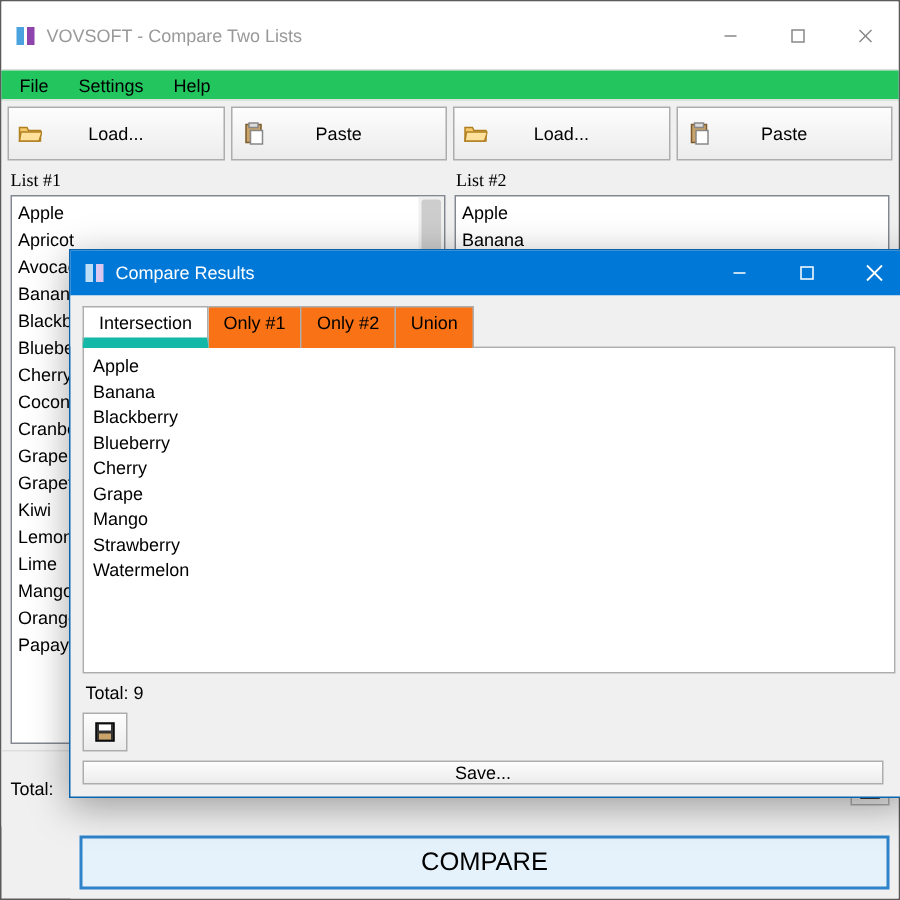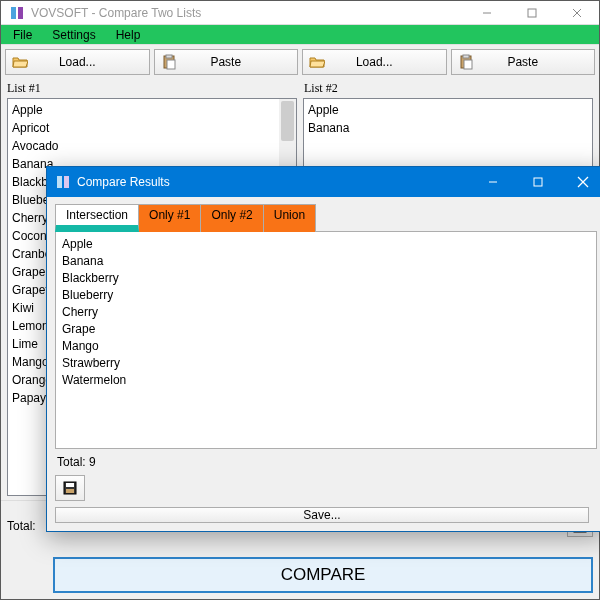--- a/index.html
+++ b/index.html
@@ -15,21 +15,21 @@
   }
   .main-window {
     width: 600px;
     height: 600px;
     border: 1px solid #5a5a5a;
     background: #f0f0f0;
     display: flex;
     flex-direction: column;
   }
   .titlebar {
-    height: 24px;
+    height: 46px;
     background: #fff;
     display: flex;
     align-items: center;
     padding: 0 0 0 8px;
     border-bottom: 1px solid #ddd;
   }
   .titlebar .app-icon {
     width: 16px; height: 16px; margin-right: 6px;
     display: inline-flex; align-items: center; justify-content: center;
   }
@@ -52,21 +52,21 @@
   .menubar .menu-item { padding: 2px 8px; }
   .toolbar-row {
     display: flex;
     padding: 4px;
     gap: 4px;
     background: #f0f0f0;
   }
   .toolbar-half { flex: 1; display: flex; gap: 4px; }
   .tool-btn {
     flex: 1;
-    height: 26px;
+    height: 36px;
     background: linear-gradient(#fdfdfd, #ececec);
     border: 1px solid #adadad;
     display: flex;
     align-items: center;
     justify-content: center;
     position: relative;
     font-size: 12px;
   }
   .tool-btn .icon-slot {
     position: absolute;

